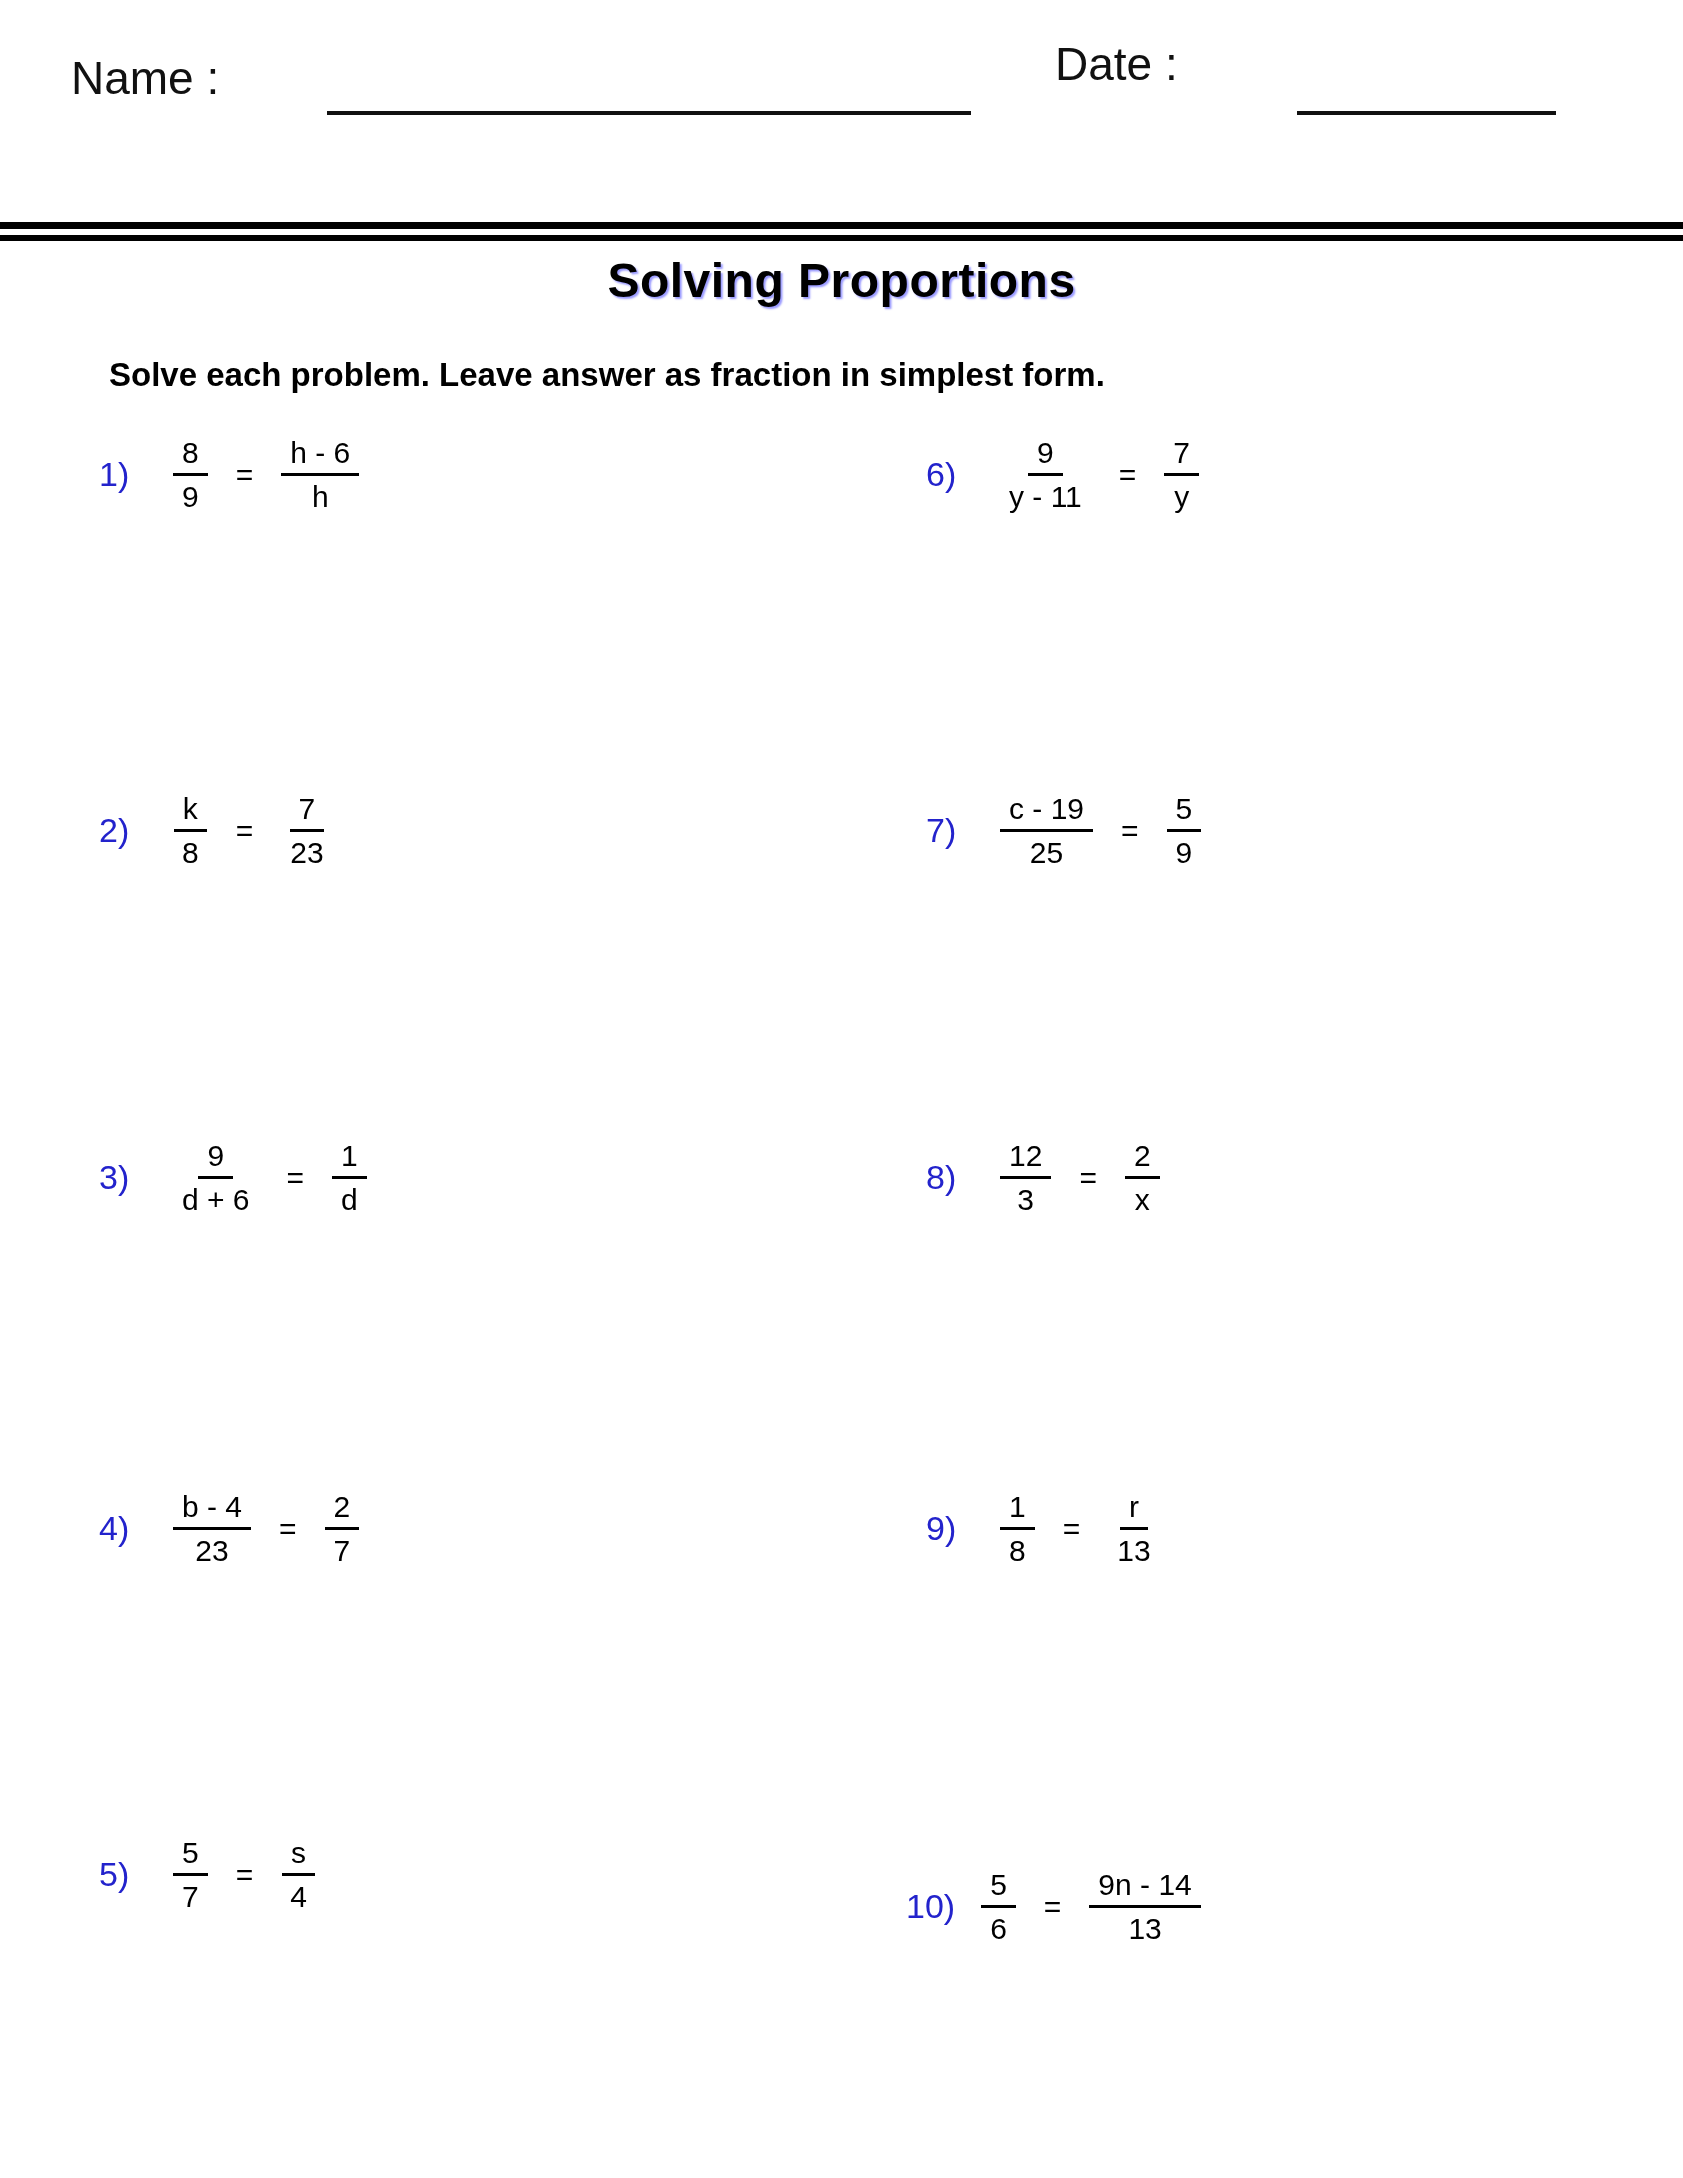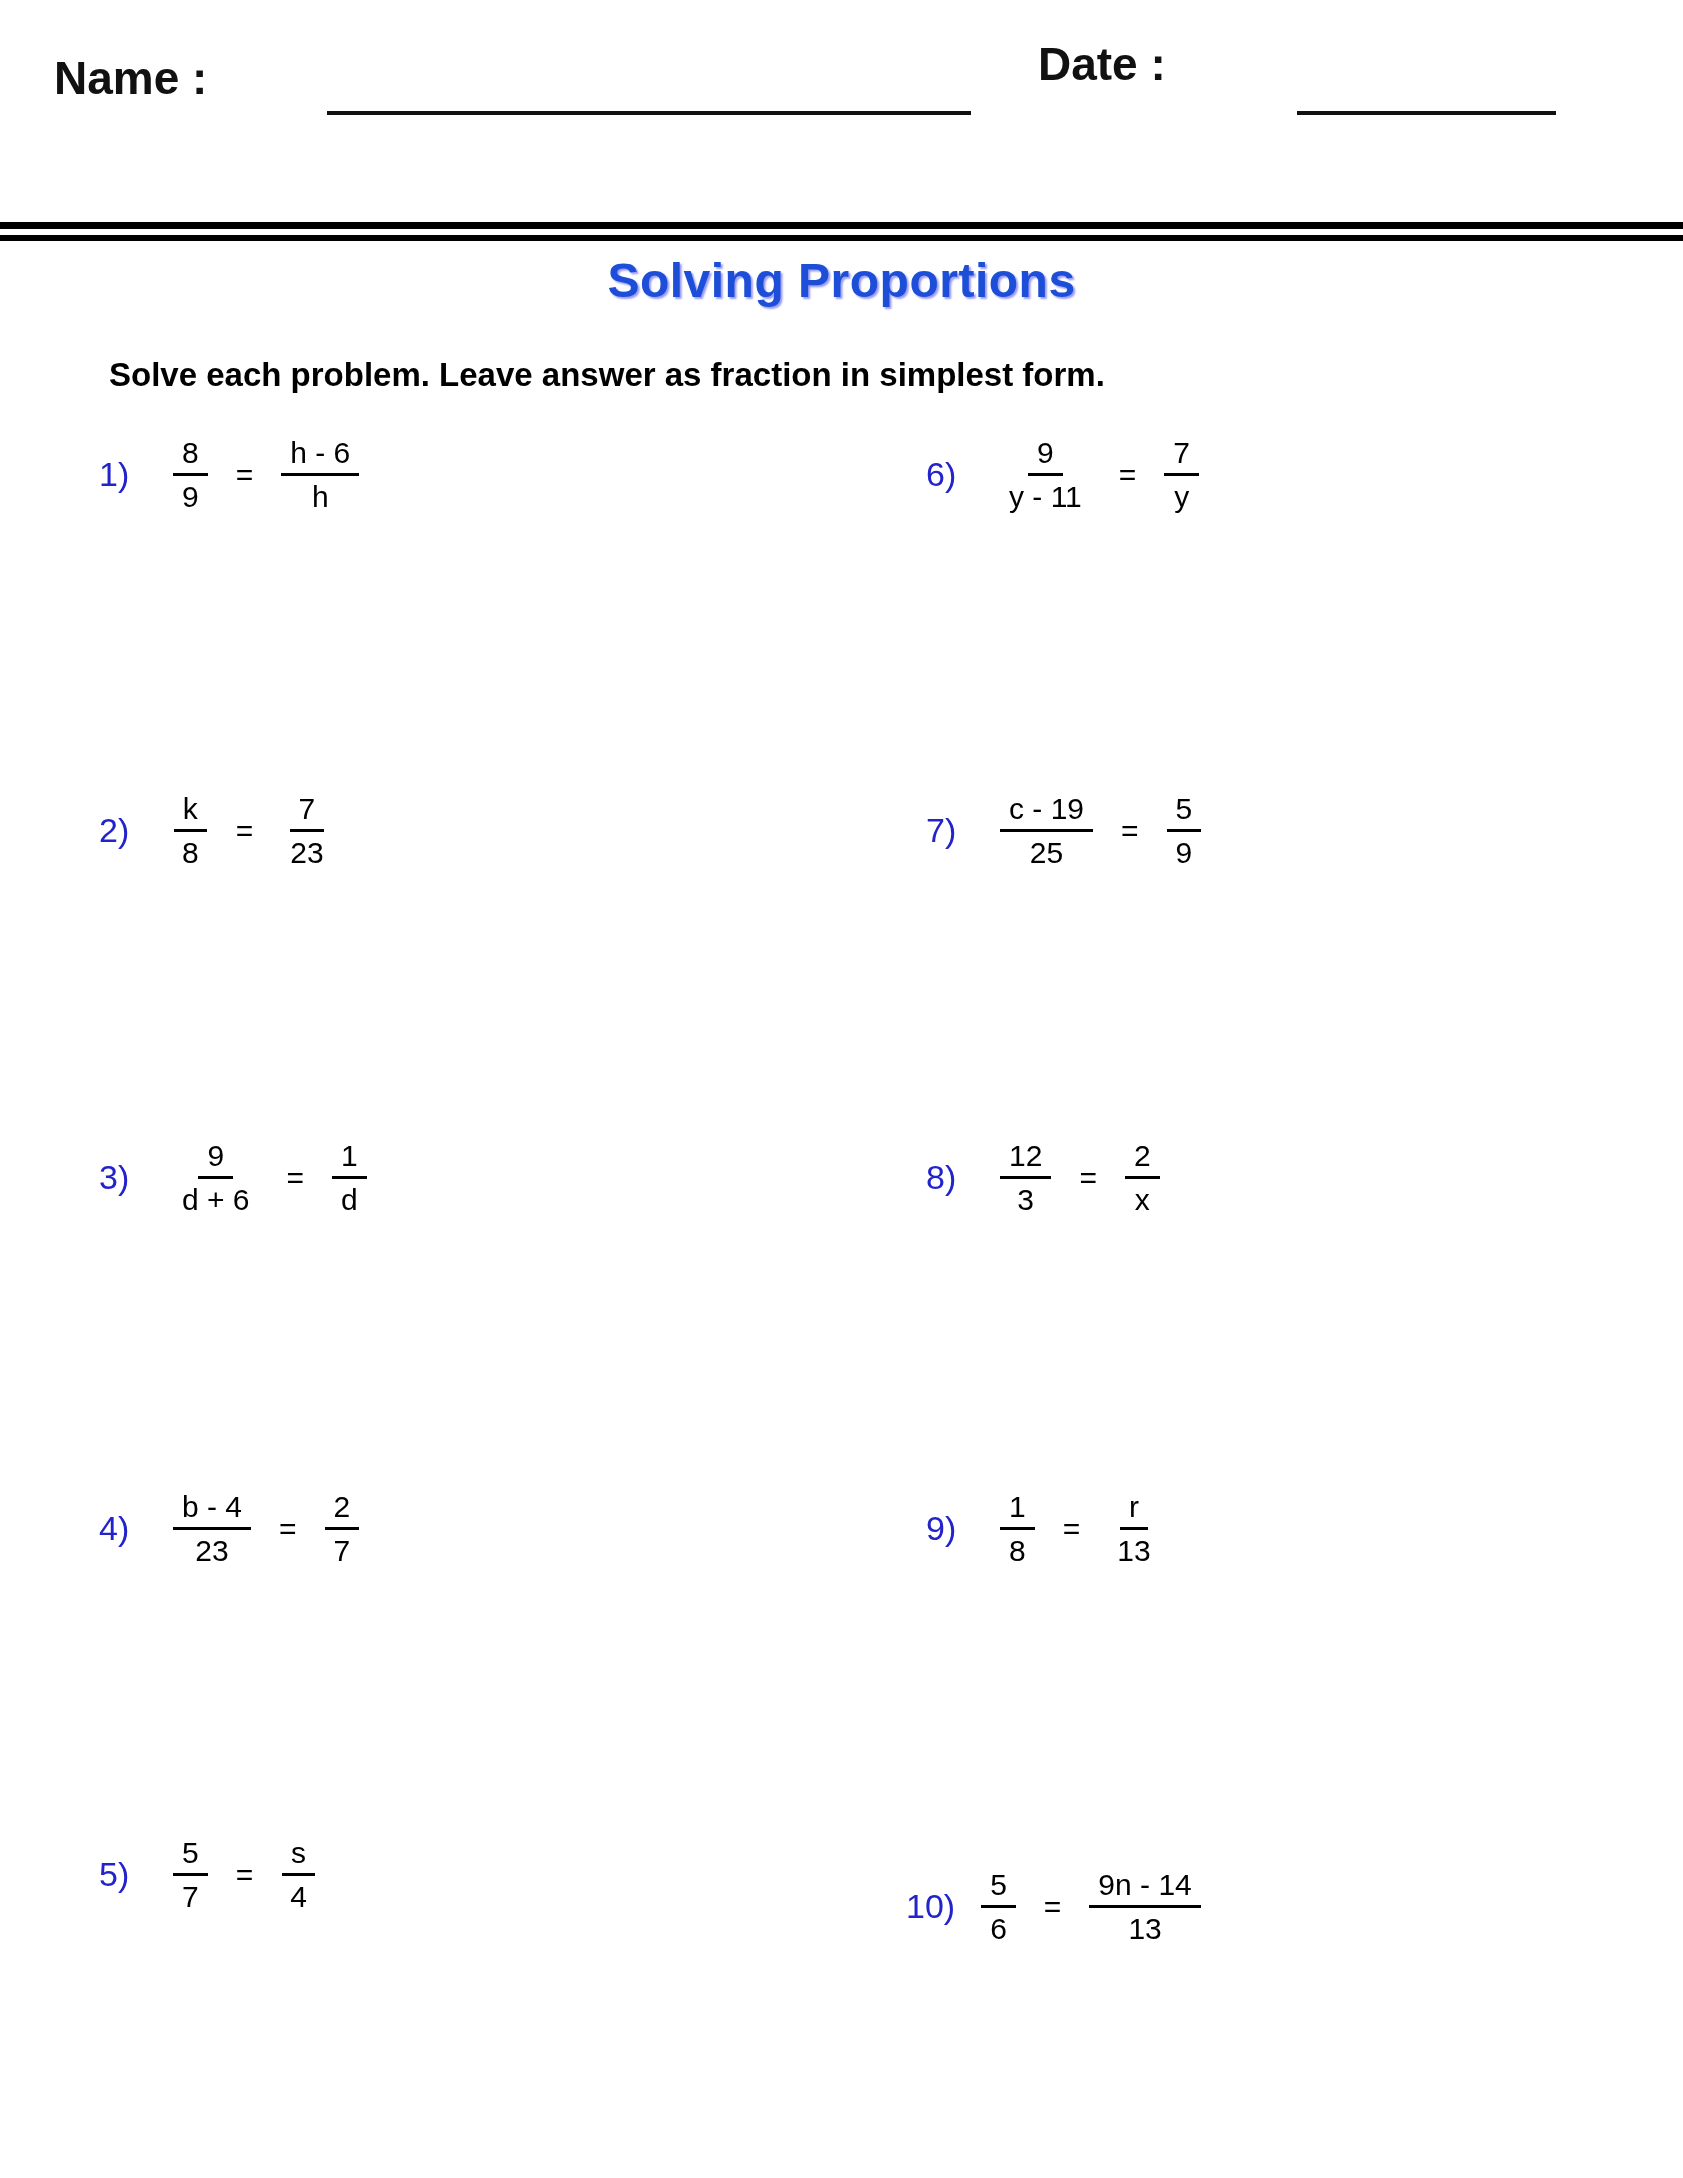--- a/index.html
+++ b/index.html
@@ -14,22 +14,23 @@
     background: #ffffff;
     font-family: "Liberation Sans", sans-serif;
     color: #000000;
     overflow: hidden;
   }
 
   
   .hdr-label {
     position: absolute;
     font-size: 46px;
-    font-weight: 700;
+    font-weight: 400;
     color: #111111;
+    margin-left: 17px;
   }
   #name-label { left: 54px; top: 51px; }
   #date-label { left: 1038px; top: 37px; }
   .write-line {
     position: absolute;
     border-bottom: 4px solid #111111;
     height: 0;
   }
   #name-line { left: 327px; top: 111px; width: 644px; }
   #date-line { left: 1297px; top: 111px; width: 259px; }
@@ -47,21 +48,21 @@
 
   
   #title {
     position: absolute;
     left: 0;
     right: 0;
     top: 253px;
     text-align: center;
     font-size: 48px;
     font-weight: bold;
-    color: #1d4ed8;
+    color: #000000;
     text-shadow: 2px 2px 2px #9a9aff;
     letter-spacing: 0.5px;
   }
 
   
   #instructions {
     position: absolute;
     left: 109px;
     top: 356px;
     font-size: 33px;

